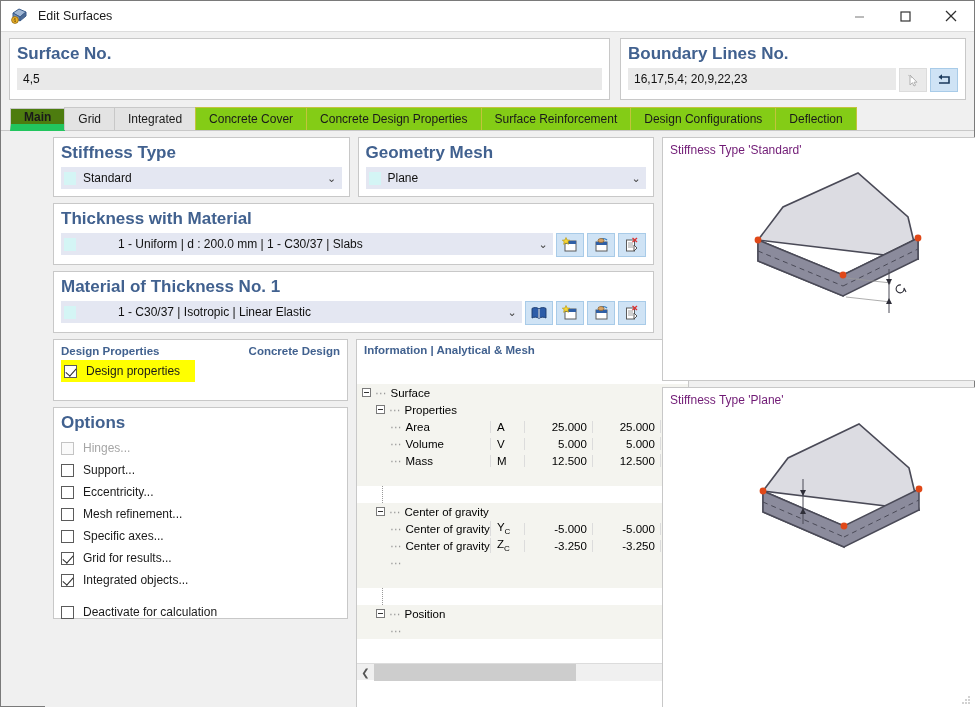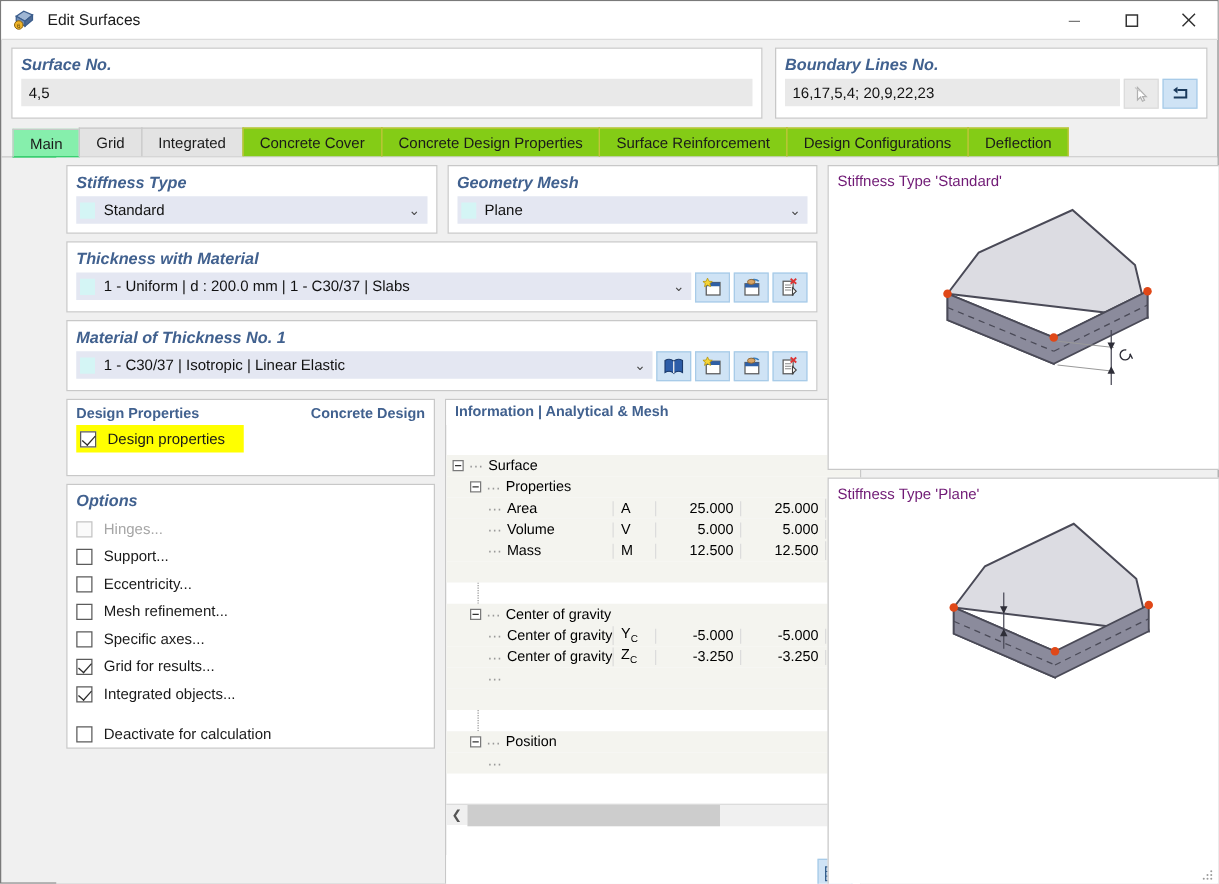--- a/index.html
+++ b/index.html
@@ -37,22 +37,22 @@
 
   
   .toprow { display: flex; padding: 6px 8px 2px 8px; gap: 10px; }
   .group-box {
     background: #ffffff;
     border: 1px solid #c8c8c8;
     padding: 5px 7px 7px 7px;
     position: relative;
   }
   .group-label {
-    color: #41618f; font-weight: bold; font-size: 13px;
-    margin-bottom: 4px; display: block; font-style: italic;
+    color: #41618f; font-weight: bold; font-size: 17px;
+    margin-bottom: 4px; display: block;
   }
   .field-flat {
     background: #e9e9e9;
     border: none;
     height: 22px;
     display: flex; align-items: center;
     padding: 0 6px;
     font-size: 12px; color: #111;
   }
   #surface-no-box { flex: 0 0 601px; }
@@ -76,21 +76,21 @@
   }
   .tab {
     height: 23px; padding: 0 13px;
     display: flex; align-items: center;
     font-size: 12px; color: #1a1a1a;
     background: #e3e3e3;
     border: 1px solid #c8c8c8;
     border-bottom: none;
     margin-right: -1px;
   }
-  .tab.active { background: #86efac; border-bottom: 1px solid #22c55e; margin-bottom: -1px; }
+  .tab.active { background: #4d7c0f; border-bottom: 7px solid #22c55e; margin-bottom: -1px; font-weight: bold; }
   .tab.hl { background: #84cc16; border-color: #c3c33c; }
 
   
   .body {
     flex: 1; display: flex;
     padding: 6px 8px 0 8px; gap: 8px;
     background: #f0f0f0;
     margin-left: 44px;
   }
   .left-col { width: 601px; display: flex; flex-direction: column; gap: 6px; }
@@ -107,21 +107,21 @@
     padding-left: 3px; position: relative;
   }
   .combo .swatch {
     width: 12px; height: 13px; background: #d4f5f5; margin-right: 7px;
     flex: 0 0 12px;
   }
   .combo .ctext { flex: 1; white-space: nowrap; overflow: hidden; }
   .chev { width: 20px; text-align: center; color: #444; font-size: 11px; }
 
   .combo-row { display: flex; gap: 3px; align-items: stretch; }
-  .combo-row .combo { flex: 1; }
+  .combo-row .combo { flex: 1; gap: 35px; }
 
   
   .mid { display: flex; gap: 8px; }
   .opt-box { width: 295px; }
   .info-box { flex: 1; padding: 0; border: 1px solid #c8c8c8; background: #fff; display:flex; flex-direction:column;gap:24px;}
 
   .chk-line { display: flex; align-items: center; height: 22px; }
   .chk {
     width: 13px; height: 13px; border: 1px solid #5b5b5b;
     background: #fff; margin-right: 9px; flex: 0 0 13px;

